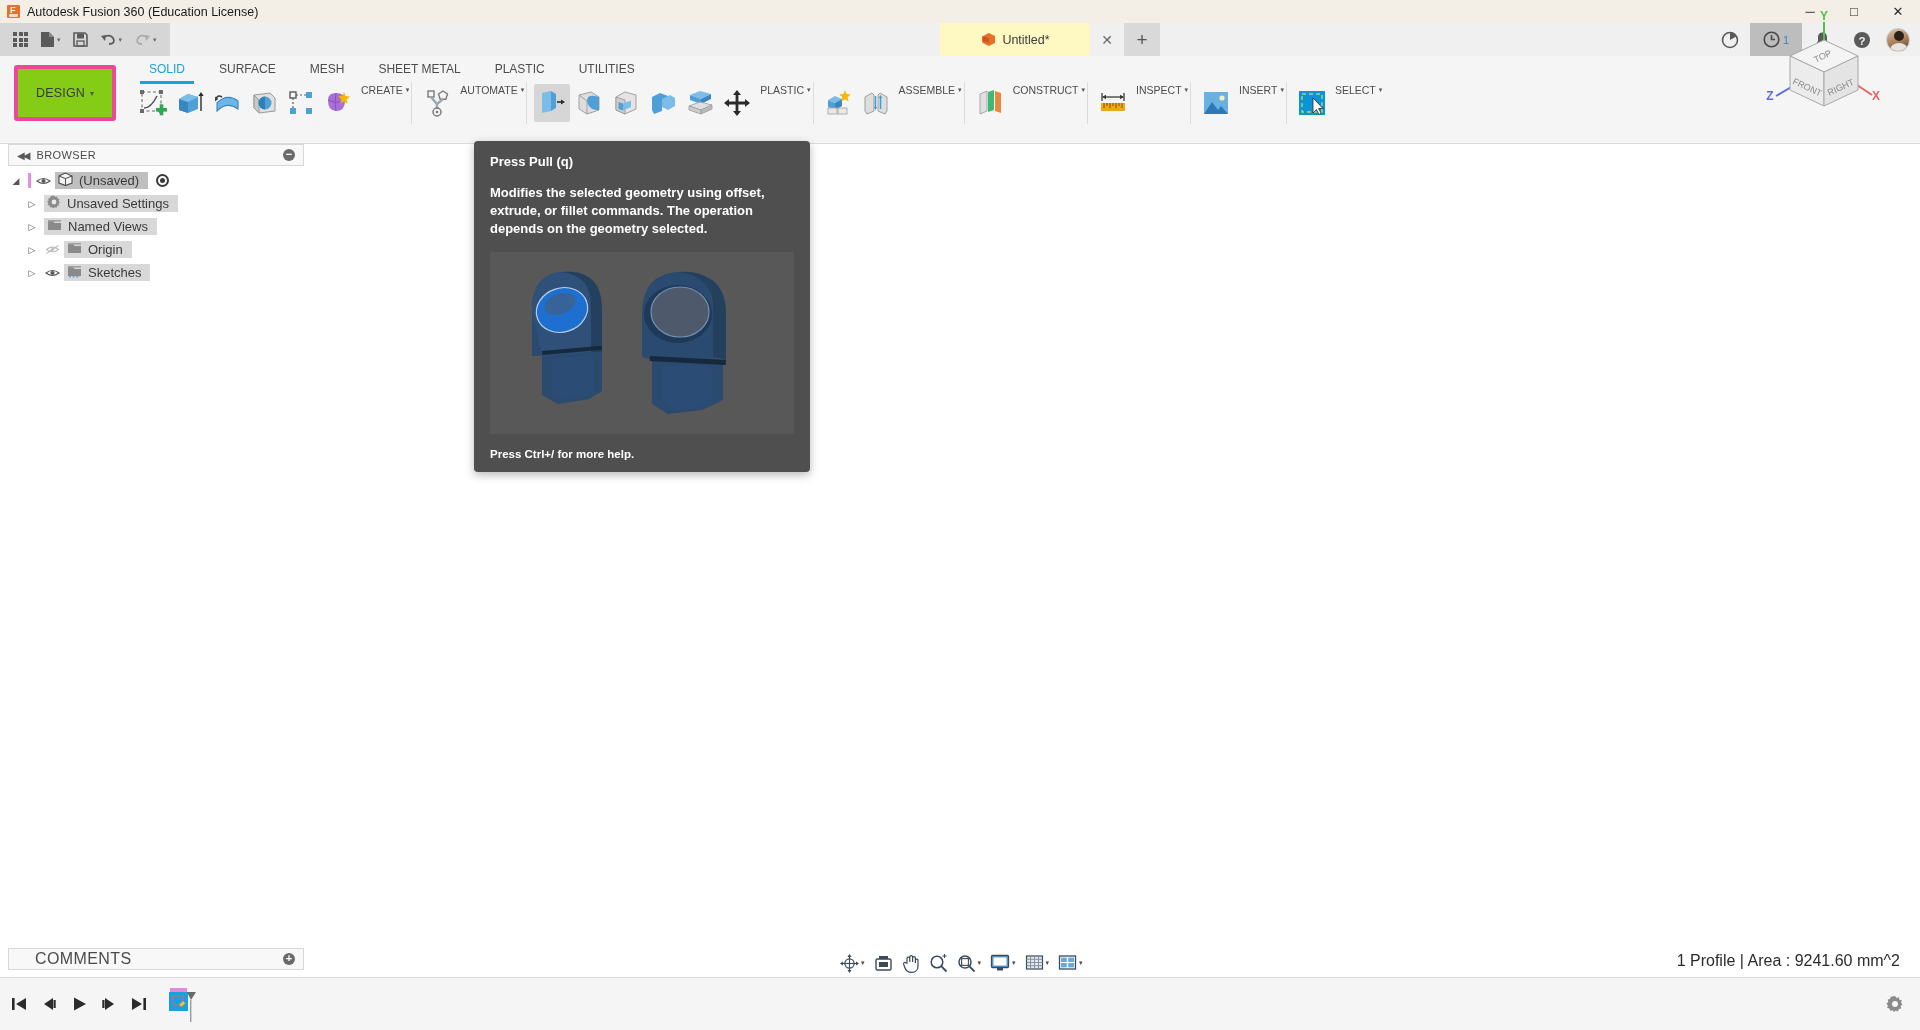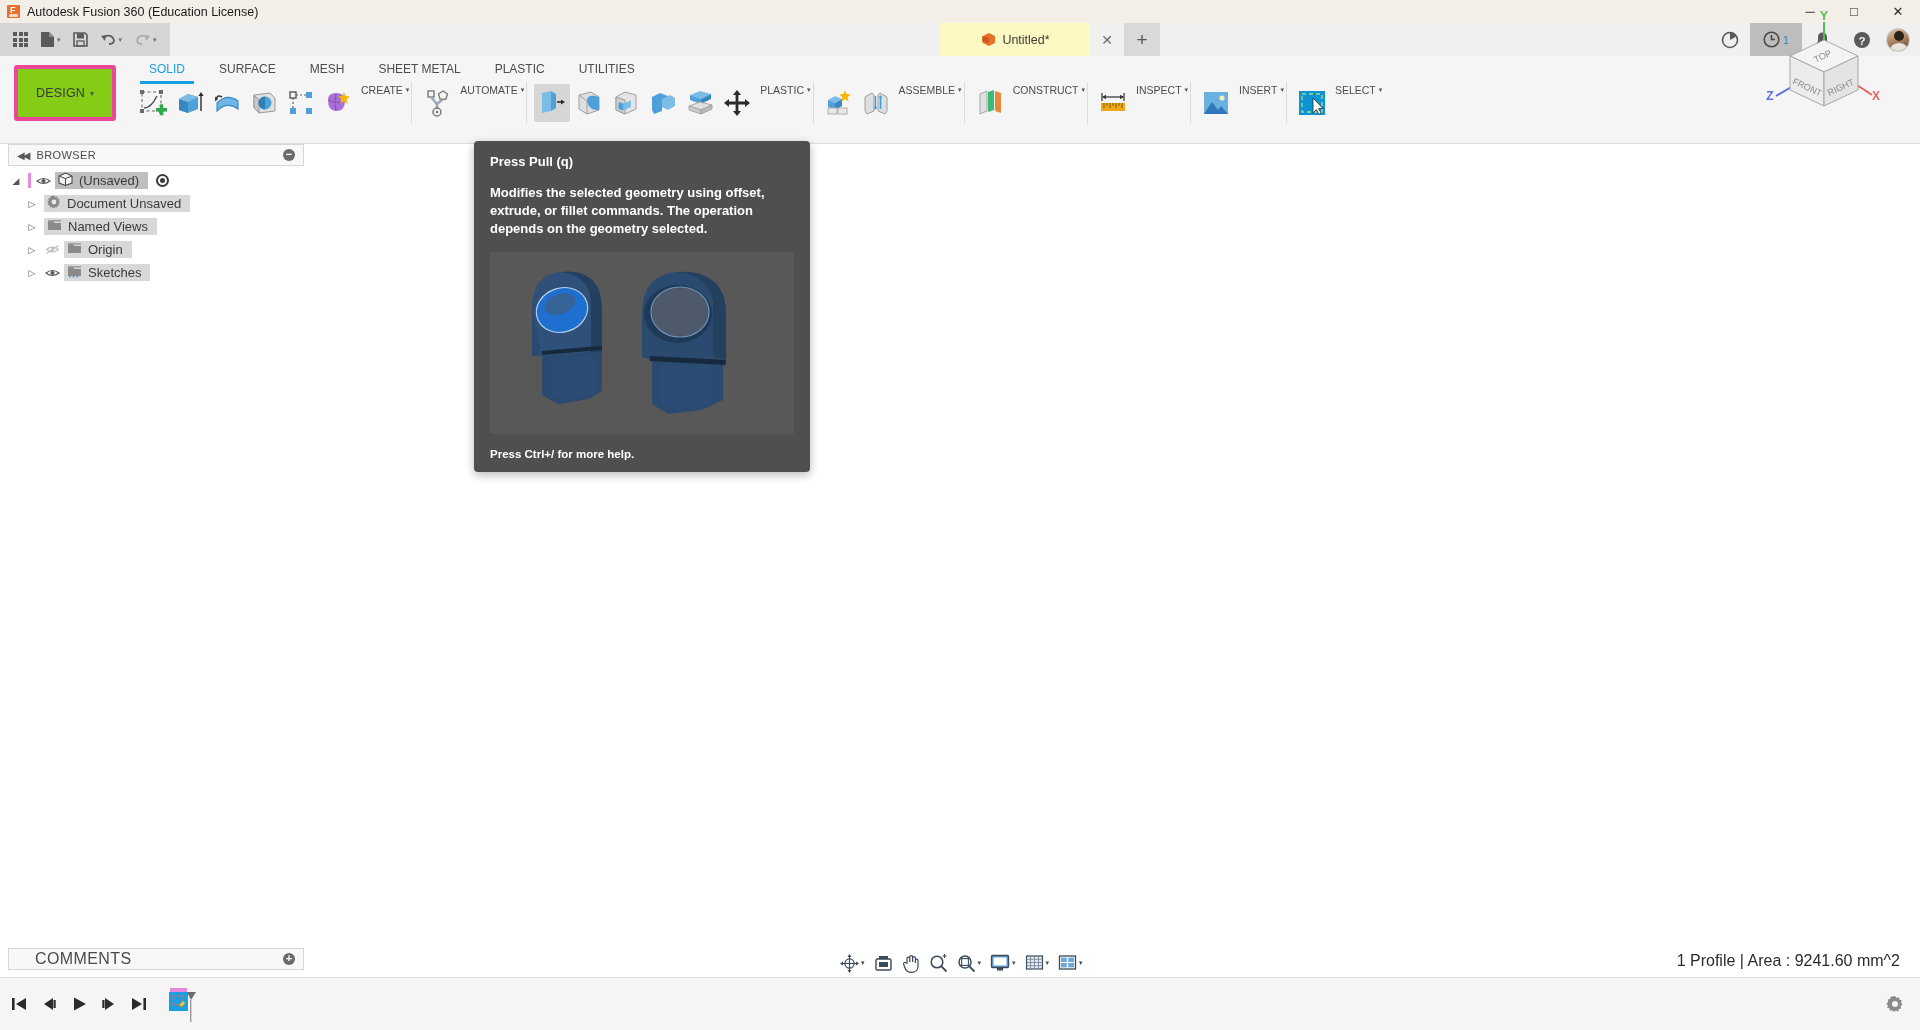--- a/index.html
+++ b/index.html
@@ -714,21 +714,21 @@
 
       <div class="tree-row" style="padding-left:16px;">
         <span class="tw-arrow">▷</span>
         <span class="node-chip lightchip">
           <span>
             <svg width="14" height="14" viewBox="0 0 14 14">
               <path d="M7 0.6 l1.2 1.5 l1.9 -.5 l.4 1.9 l1.9 .5 l-.6 1.9 l1.2 1.5 l-1.5 1.2 l.5 1.9 l-1.9 .4 l-.5 1.9 l-1.9 -.6 l-1.5 1.2 l-1.2 -1.5 l-1.9 .5 l-.4 -1.9 l-1.9 -.5 l.6 -1.9 l-1.2 -1.5 l1.5 -1.2 l-.5 -1.9 l1.9 -.4 l.5 -1.9 z" fill="#8a8a8a"></path>
               <circle cx="7" cy="7" r="2.4" fill="#e8e8e8"></circle>
             </svg>
           </span>
-          <span class="node-label">Document Unsaved</span>
+          <span class="node-label">Unsaved Settings</span>
         </span>
       </div>
 
       <div class="tree-row" style="padding-left:16px;">
         <span class="tw-arrow">▷</span>
         <span class="node-chip lightchip">
           <span>
             <svg width="15" height="13" viewBox="0 0 15 13">
               <path d="M1 2 h5 l1.4 2 H14 v7 H1 Z" fill="#8a8a8a"></path>
               <rect x="1" y="1" width="13" height="1.6" fill="#9f9f9f"></rect>

